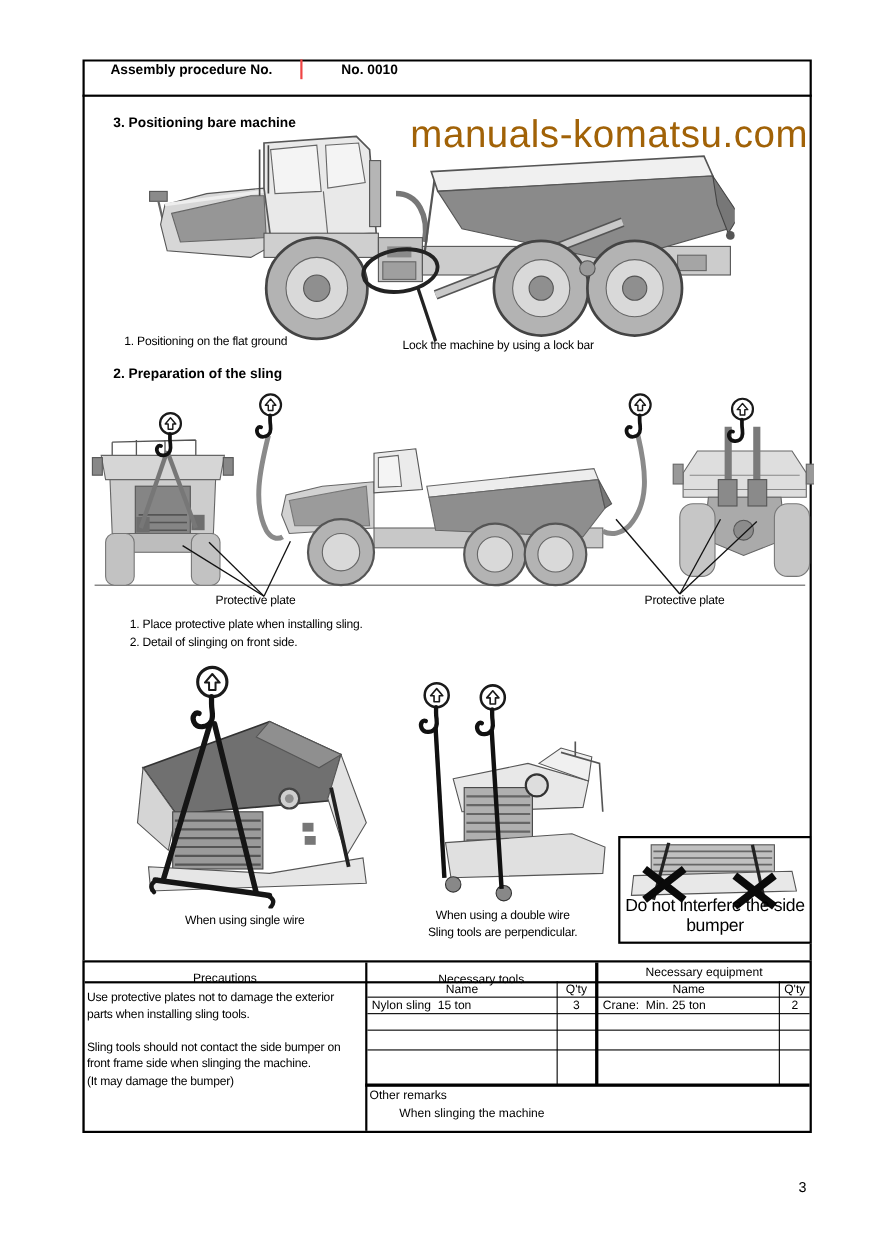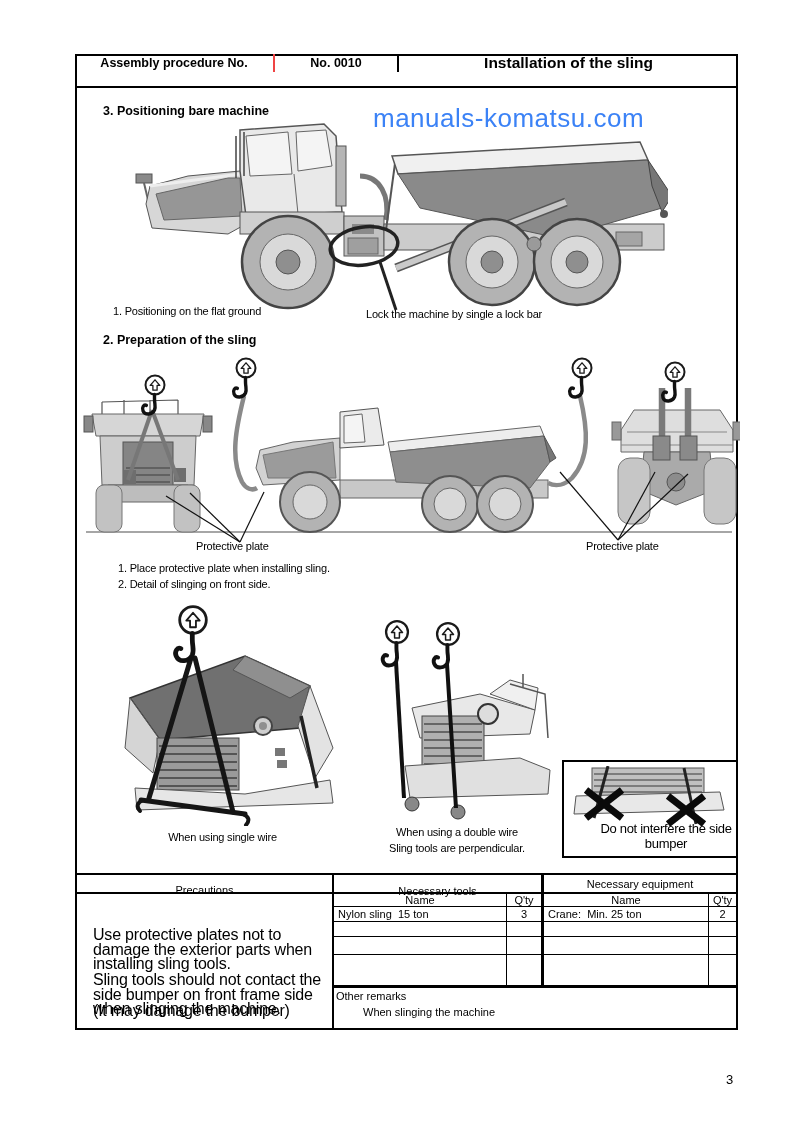--- a/index.html
+++ b/index.html
@@ -8,31 +8,31 @@
   .abs{position:absolute;}
   .frame{left:75px;top:54px;width:663px;height:976px;border:2px solid #000;border-bottom-width:4px;box-sizing:border-box;}
   .hdr-cell{top:54px;height:18px;display:flex;align-items:center;justify-content:center;
             font-weight:bold;box-sizing:border-box;}
   .hdr1{left:75px;width:198px;font-size:12.5px;}
   .hdr2{left:273px;width:124px;font-size:12.5px;border-left:2px solid #ef4444;}
   .hdr3{left:397px;width:341px;font-size:15.5px;border-left:2px solid #000;}
   .hdr-rule{left:75px;top:86px;width:663px;height:2px;background:#000;}
   .sec-title{font-weight:bold;font-size:12.5px;}
   .cap{font-size:11px;letter-spacing:-0.2px;}
-  .watermark{font-size:26px;color:#3b82f6;letter-spacing:0.5px;}
+  .watermark{font-size:35px;color:#a16207;letter-spacing:0.5px;}
   .cap-center{text-align:center;line-height:16px;}
   .warn-box{left:562px;top:760px;width:176px;height:98px;border:2px solid #000;box-sizing:border-box;background:#fff;}
-  .warn-cap{position:absolute;left:16px;bottom:5px;width:100%;text-align:center;font-size:13px;letter-spacing:-0.3px;}
+  .warn-cap{position:absolute;left:0;bottom:5px;width:100%;text-align:center;font-size:16px;letter-spacing:-0.3px;}
   
   .btable{left:75px;top:873px;width:663px;height:157px;border:2px solid #000;box-sizing:border-box;background:#fff;}
   .btable .ln{position:absolute;background:#000;}
   .tcell{position:absolute;font-size:11px;box-sizing:border-box;}
   .tc-center{display:flex;align-items:center;justify-content:center;}
   .cell-name{white-space:pre;padding-left:4px;display:flex;align-items:center;}
-  .pre-par{position:absolute;left:16px;width:246px;font-size:16px;line-height:14.5px;letter-spacing:-0.2px;margin-top:28px;}
+  .pre-par{position:absolute;left:2px;width:246px;font-size:11px;line-height:14.5px;letter-spacing:-0.2px;}
   .pageno{font-size:13px;}
   svg{display:block;}
 </style>
 </head>
 <body>
 
 <div class="page">
 
   <svg width="0" height="0" style="position:absolute">
     <defs>
@@ -44,23 +44,20 @@
     </defs>
   </svg>
 
   <div class="abs frame"></div>
 
   <div class="abs hdr-cell hdr1">
       <span>Assembly procedure No.</span>
     </div>
   <div class="abs hdr-cell hdr2">
       <span>No. 0010</span>
-    </div>
-  <div class="abs hdr-cell hdr3">
-      <span>Installation of the sling</span>
     </div>
   <div class="abs hdr-rule"></div>
 
   <div class="abs sec-title" style="left:103px;top:104px;">3. Positioning bare machine</div>
   <div class="abs watermark" style="left:373px;top:103px;">manuals-komatsu.com</div>
 
   <svg class="abs" style="left:128px;top:116px;" width="540" height="196" viewBox="0 0 540 196">
 
     <rect x="8" y="58" width="16" height="9" fill="#8a8a8a" stroke="#555"></rect>
     <path d="M16,67 L21,88" stroke="#666" stroke-width="2" fill="none"></path>
@@ -104,21 +101,21 @@
       <circle cx="449" cy="146" r="26" fill="#d9d9d9" stroke="#666"></circle>
       <circle cx="449" cy="146" r="11" fill="#8f8f8f" stroke="#555"></circle>
       <circle cx="406" cy="128" r="7" fill="#9a9a9a" stroke="#555"></circle>
     </g>
 
     <ellipse cx="236" cy="130" rx="34" ry="19" fill="none" stroke="#222" stroke-width="3.5" transform="rotate(-8 236 130)"></ellipse>
     <path d="M252,146 L268,194" stroke="#222" stroke-width="3"></path>
   </svg>
 
   <div class="abs cap" style="left:113px;top:305px;">1. Positioning on the flat ground</div>
-  <div class="abs cap" style="left:366px;top:308px;">Lock the machine by single a lock bar</div>
+  <div class="abs cap" style="left:366px;top:308px;">Lock the machine by using a lock bar</div>
 
   <div class="abs sec-title" style="left:103px;top:333px;">2. Preparation of the sling</div>
 
   <svg class="abs" style="left:78px;top:350px;" width="662" height="200" viewBox="0 0 662 200">
 
     <line x1="8" y1="182" x2="654" y2="182" stroke="#888" stroke-width="1.5"></line>
 
     <g>
       <path d="M24,52 L100,50 M24,52 L24,64 M46,50 L46,64 M72,50 L72,64 M100,50 L100,64" stroke="#555" stroke-width="1.2" fill="none"></path>
       <polygon points="14,64 126,64 122,86 18,86" fill="#d6d6d6" stroke="#666"></polygon>

